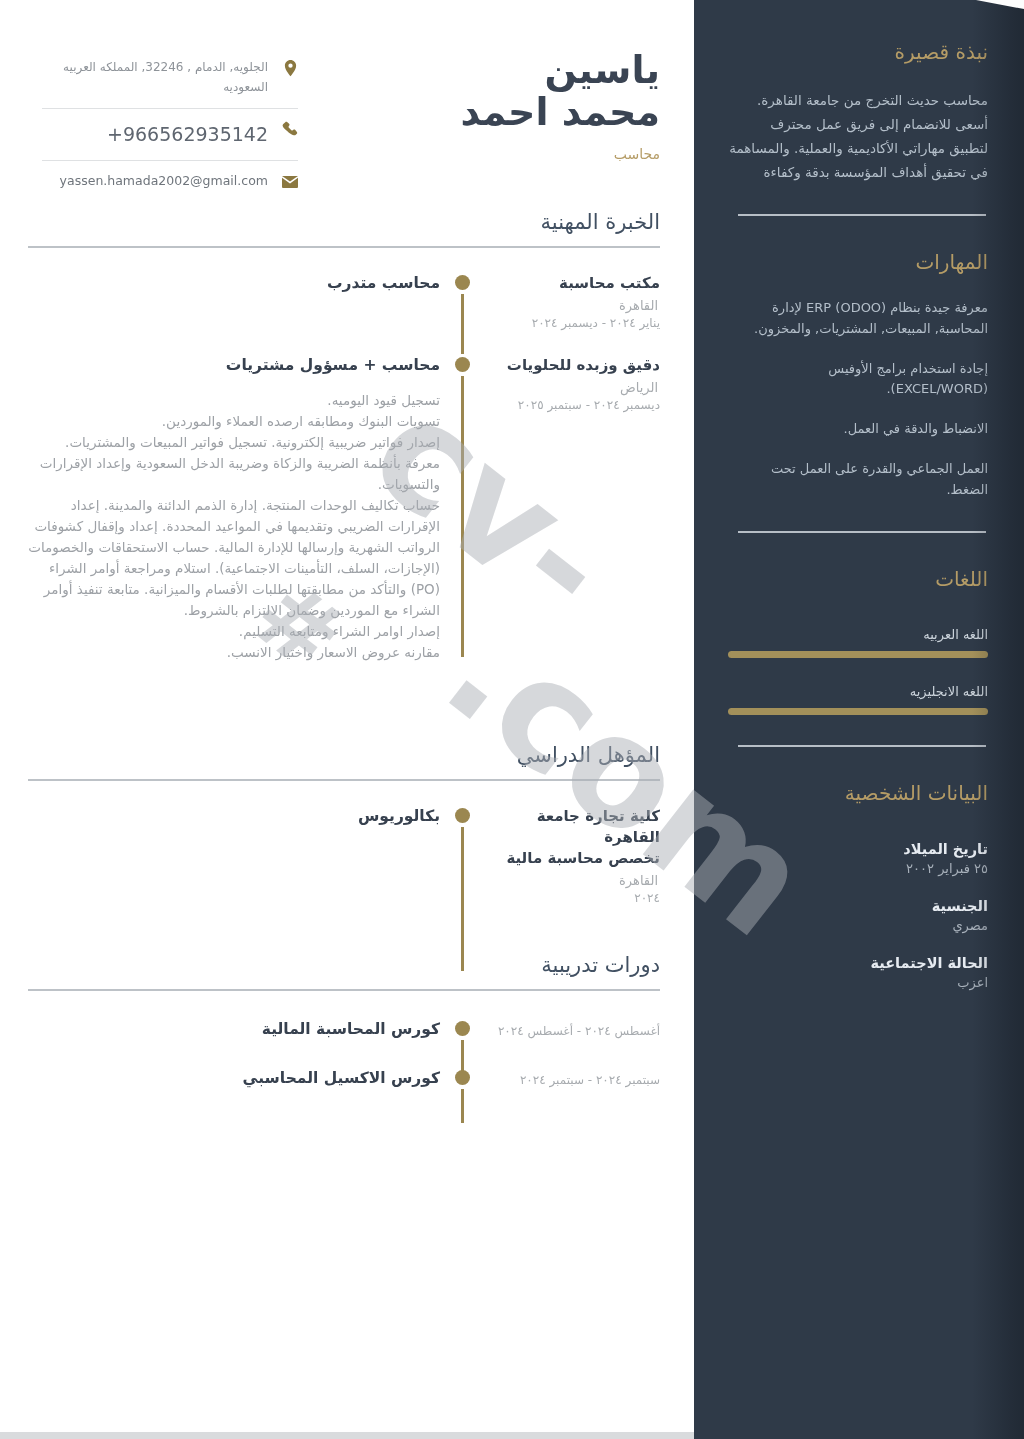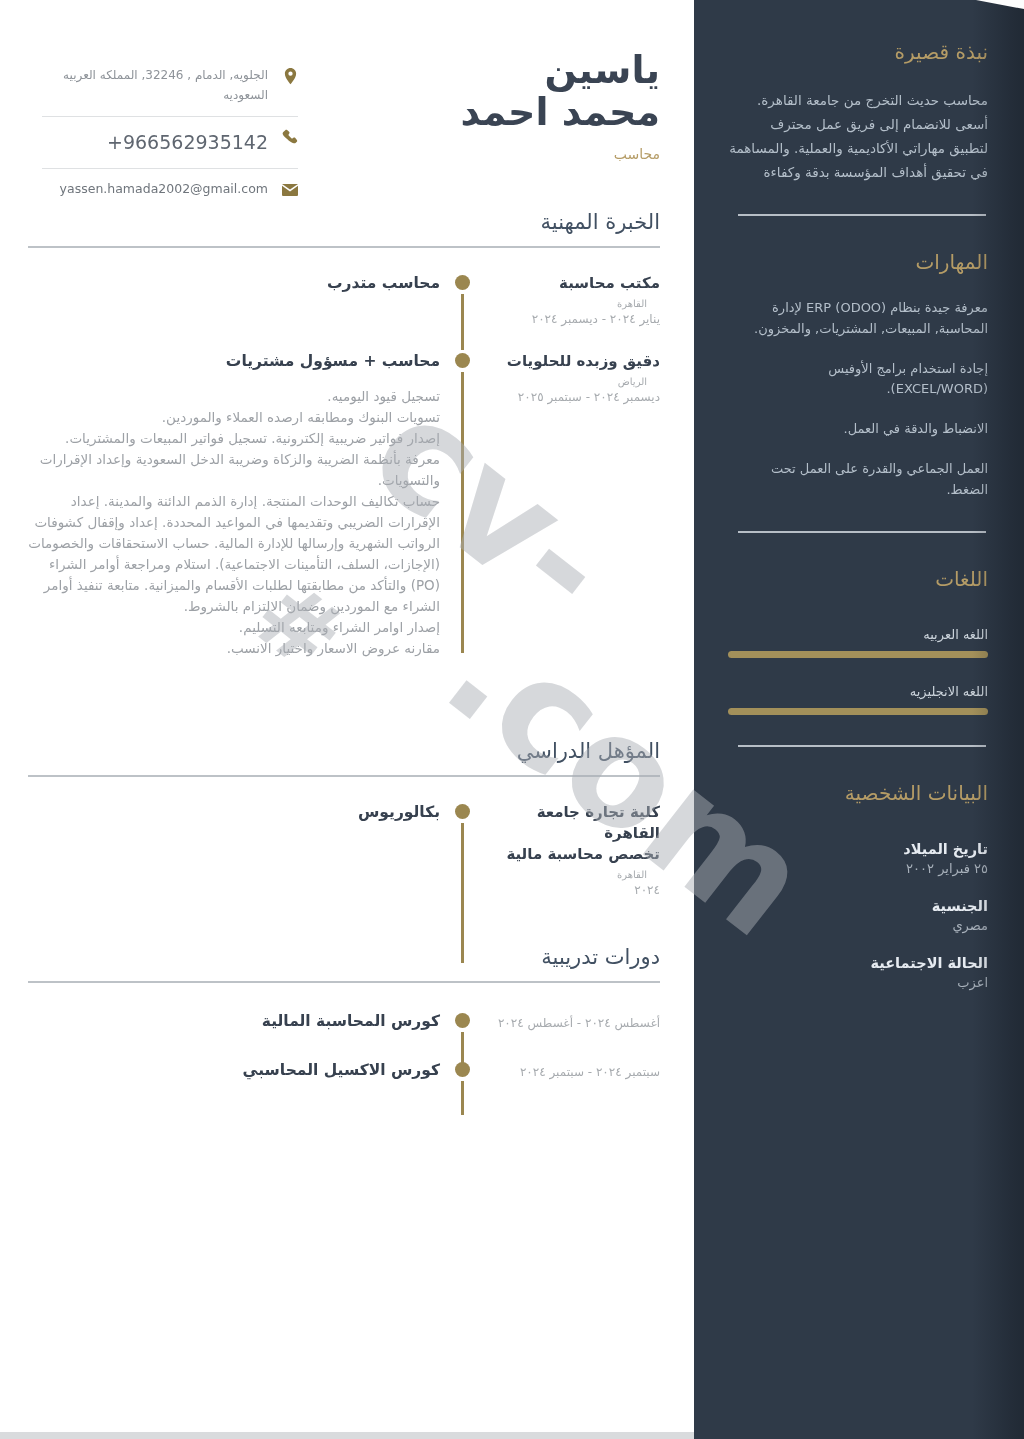--- a/index.html
+++ b/index.html
@@ -33,34 +33,34 @@
   .pd-value{color:#a9b2bc;font-size:13px;text-align:right;margin:0 0 22px;}
   .sb-gap{height:12px;}
   
   .main{
     position:absolute;top:0;right:330px;left:0;bottom:0;
     box-sizing:border-box;padding:0 34px 0 28px;z-index:2;
   }
   .name-block{padding-top:50px;text-align:right;}
   .name-line{display:block;font-size:38px;font-weight:600;color:#3a4453;line-height:1.1;}
   .job-title{margin-top:12px;color:#b59c66;font-size:14px;letter-spacing:7px;font-weight:500;}
-  .contact-block{position:absolute;top:56px;left:14px;width:256px;}
+  .contact-block{position:absolute;top:48px;left:14px;width:256px;}
   .contact-row{display:flex;align-items:flex-start;gap:13px;padding:10px 0;border-bottom:1px solid #dfe1e3;}
   .contact-row:last-child{border-bottom:0;}
   .contact-row .c-icon{flex:0 0 17px;padding-top:2px;}
   .contact-text{flex:1;text-align:right;font-size:12px;color:#8e9399;line-height:1.65;word-break:break-word;}
   .contact-row.phone .contact-text{font-size:19px;color:#5f6670;}
   .contact-row.email .contact-text{font-size:12.5px;color:#6f757c;}
   .section{margin-top:0;}
   .section-header{font-size:21px;color:#415062;font-weight:500;text-align:right;margin:0;}
   .section-divider{height:2px;background:#bdc2c7;margin-top:12px;}
   .entry{display:grid;grid-template-columns:176px 44px 1fr;margin-top:24px;position:relative;}
   .meta{text-align:right;padding-top:1px;}
   .org{font-size:15px;font-weight:bold;color:#37414f;line-height:1.4;white-space:pre-line;margin:0;}
-  .city{font-size:10px;color:#a7abaf;margin:4px 13px 0;font-family:Liberation Serif, serif;}
+  .city{font-size:13px;color:#a7abaf;margin:4px 2px 0;}
   .dates{font-size:12px;color:#a7abaf;margin:3px 0 0;}
   .dotcol{position:relative;}
   .dot{width:15px;height:15px;border-radius:50%;background:#9b8750;margin:3px auto 0;}
   .dotcol::after{content:"";position:absolute;top:22px;bottom:-24px;right:calc(50% - 1.5px);width:3px;background:#9b8750;}
   .entry.tl-end .dotcol::after{bottom:6px;}
   .entry.tl-tail .dotcol::after{bottom:-34px;}
   .entry.tl-solo .dotcol::after{bottom:-66px;}
   .content{text-align:right;padding-top:1px;}
   .role{font-size:15.5px;font-weight:bold;color:#37414f;margin:0;line-height:1.35;}
   .desc{margin:14px 0 0;font-size:13.5px;color:#9da1a6;line-height:1.56;white-space:pre-line;}

